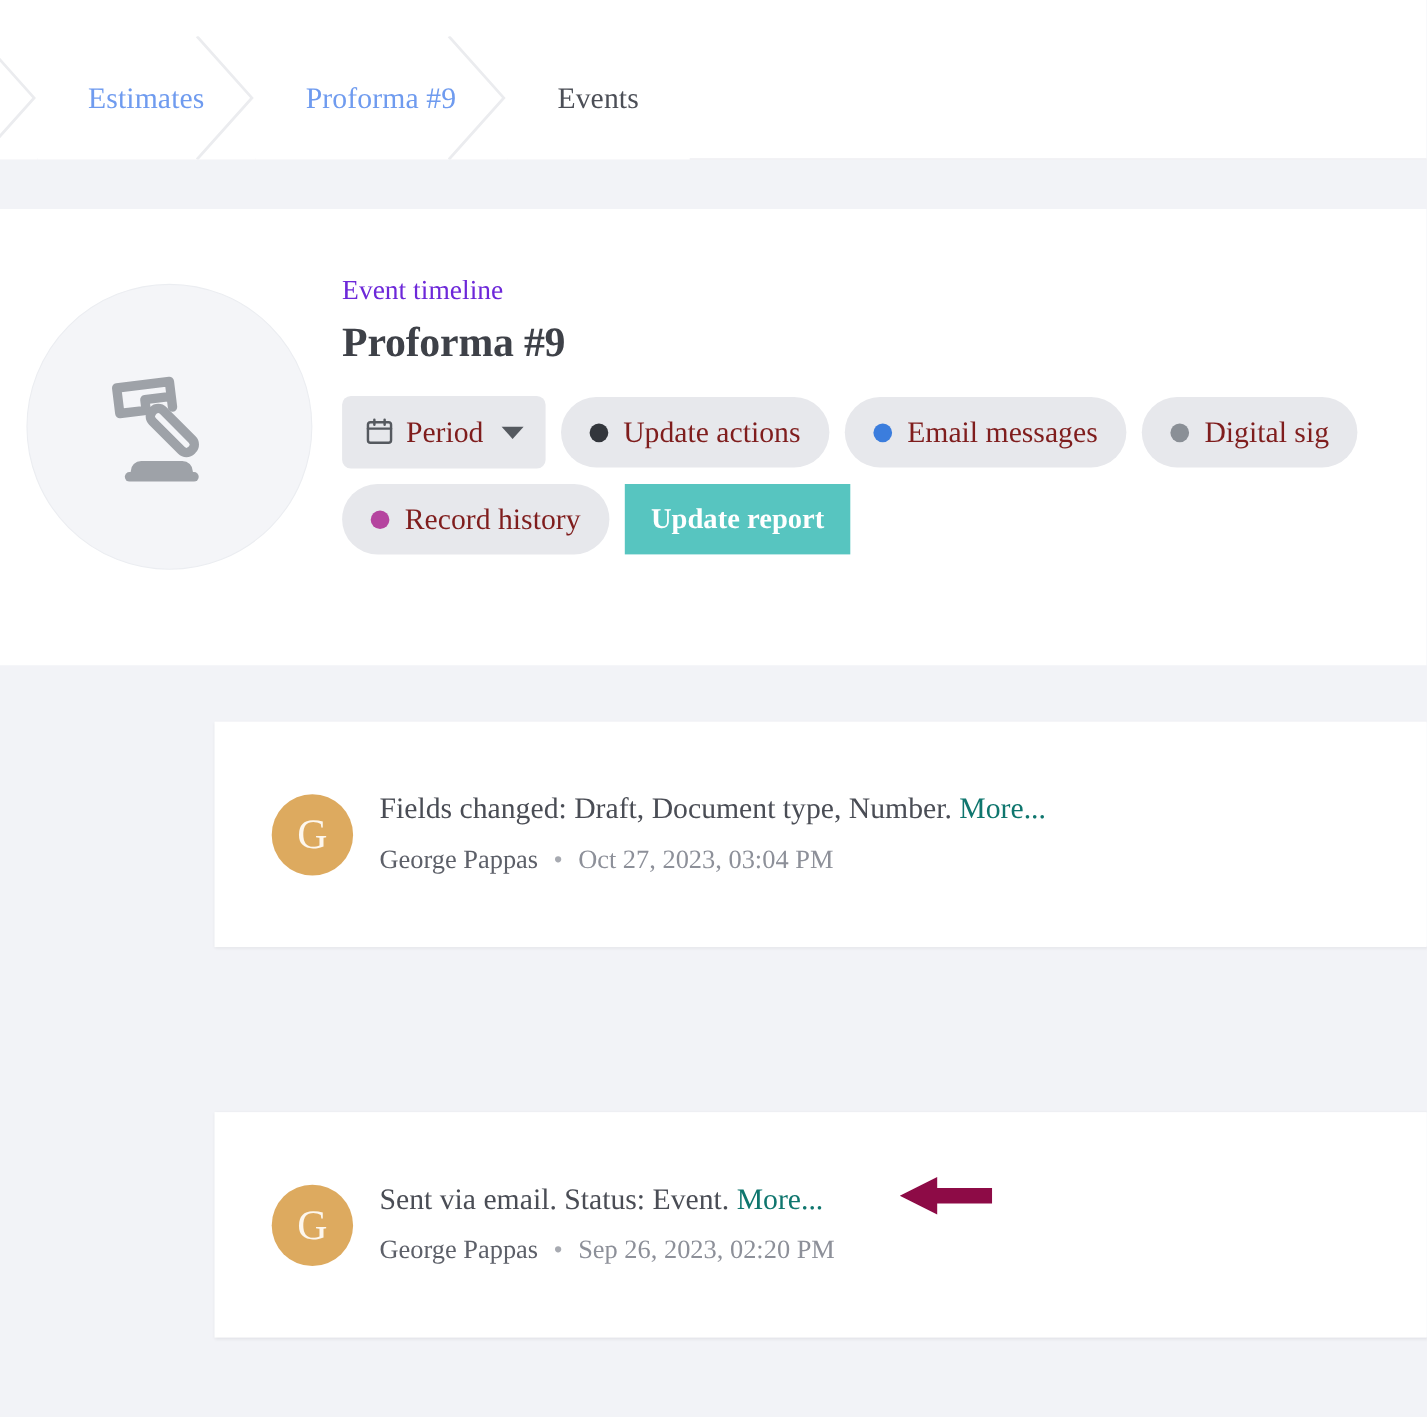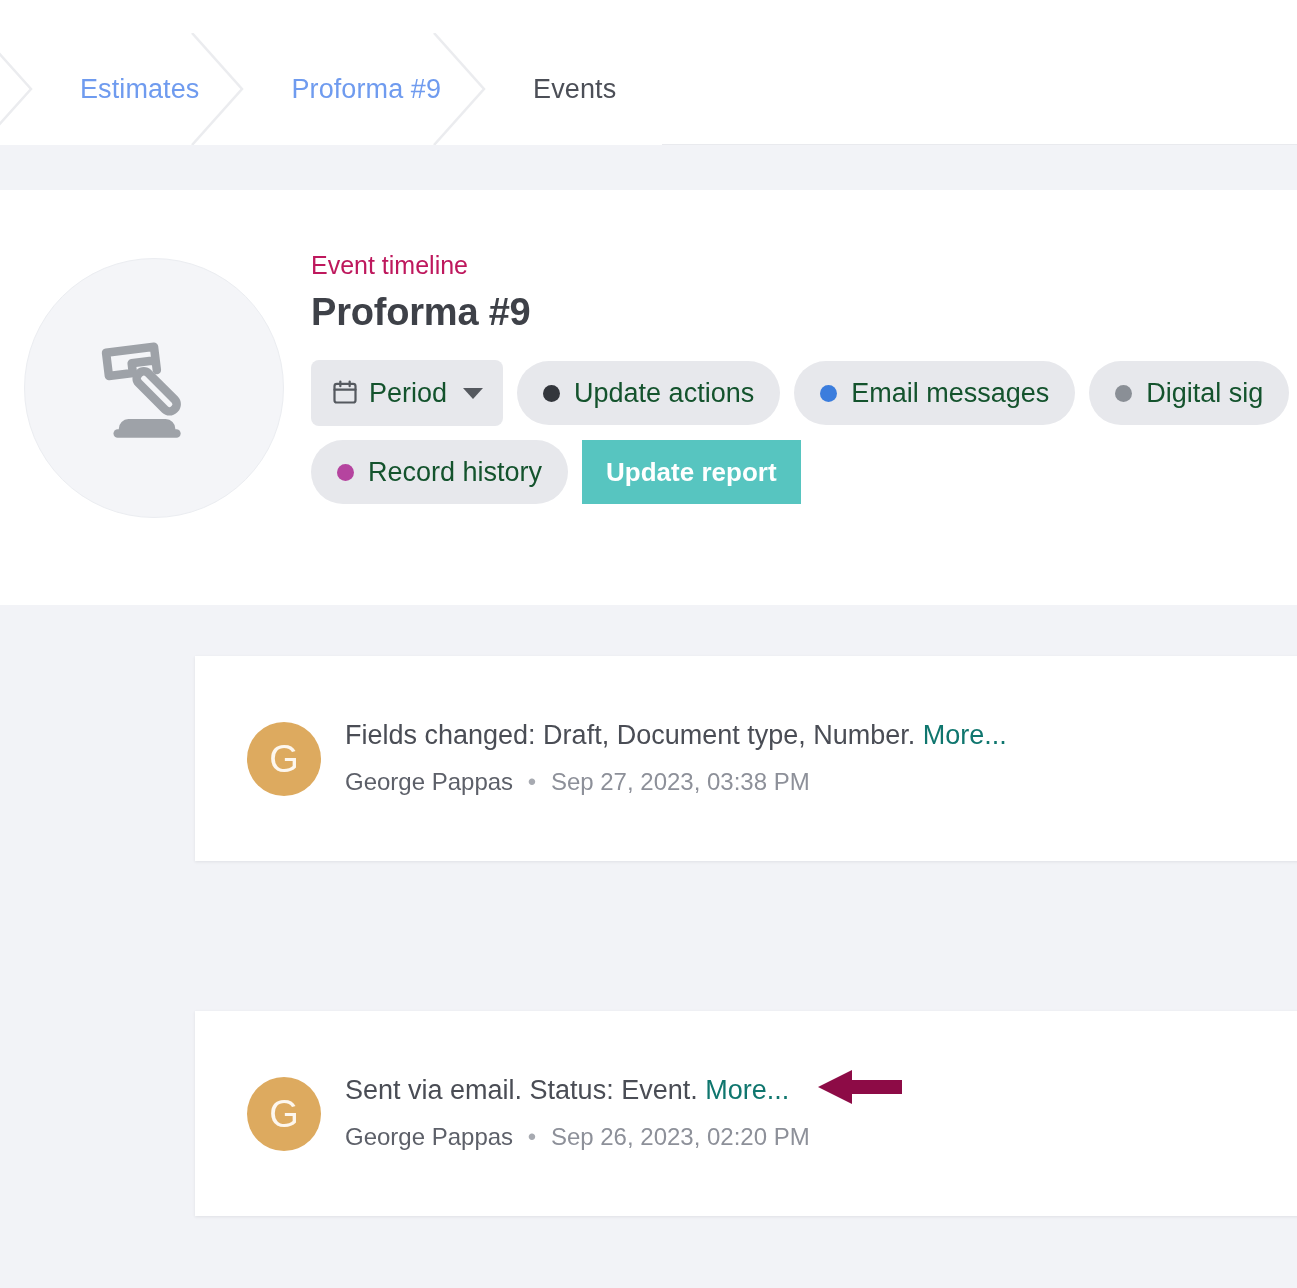--- a/index.html
+++ b/index.html
@@ -9,21 +9,21 @@
     height: 1288px;
     overflow: hidden;
   }
 
   body {
     background: #f2f3f7;
     font-family: "Liberation Sans", "DejaVu Sans", sans-serif;
     -webkit-font-smoothing: antialiased;
   }
 
-  .page { position: relative; width: 1297px; height: 1252px; }
+  .page { position: relative; width: 1297px; height: 1252px; font-family: Liberation Serif, serif; }
 
   
   .breadcrumb-bar {
     position: absolute;
     top: 0; left: 0;
     width: 1297px;
     height: 145px;
     background: #ffffff;
     border-bottom: 1px solid #e9eaee;
   }
@@ -89,21 +89,21 @@
   .doc-avatar svg { width: 128px; height: 128px; }
 
   .header-body {
     position: absolute;
     left: 311px;
     top: 58px;
     right: 0;
   }
   .eyebrow {
     font-size: 25px;
-    color: #be185d;
+    color: #6d28d9;
     line-height: 34px;
     margin-bottom: 6px;
   }
   .doc-title {
     font-size: 38px;
     color: #3e4148;
     line-height: 48px;
     letter-spacing: -0.2px;
   }
 
@@ -113,21 +113,21 @@
     align-items: center;
     gap: 14px;
     margin-bottom: 14px;
   }
 
   .pill {
     display: inline-flex;
     align-items: center;
     gap: 14px;
     background: #e7e8ec;
-    color: #14532d;
+    color: #7f1d1d;
     font-size: 27px;
     line-height: 1;
     height: 64px;
     padding: 0 26px;
     border-radius: 32px;
     white-space: nowrap;
     cursor: pointer;
     border: none;
     font-family: inherit;
   }
@@ -356,21 +356,21 @@
       <div class="card-inner">
         <div class="user-avatar">G</div>
         <div class="event-text">
           <div class="event-summary">
             <span>Fields changed: Draft, Document type, Number.</span>
             <a class="more-link">More...</a>
           </div>
           <div class="event-meta">
             <span class="author">George Pappas</span>
             <span class="mid">•</span>
-            <span>Sep 27, 2023, 03:38 PM</span>
+            <span>Oct 27, 2023, 03:04 PM</span>
           </div>
         </div>
       </div>
     </div>
 
     <div class="event-card c2">
 
       <div class="card-inner">
         <div class="user-avatar">G</div>
         <div class="event-text">

